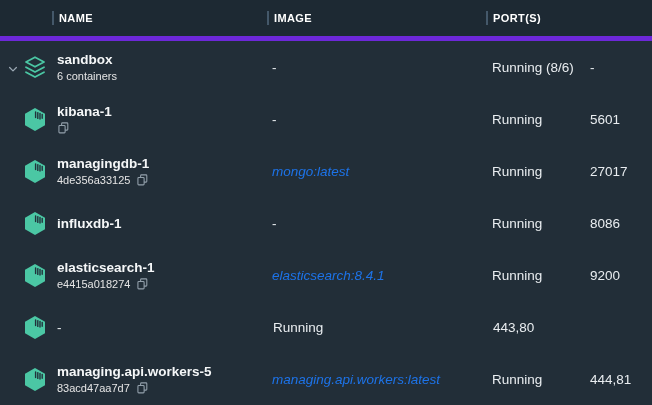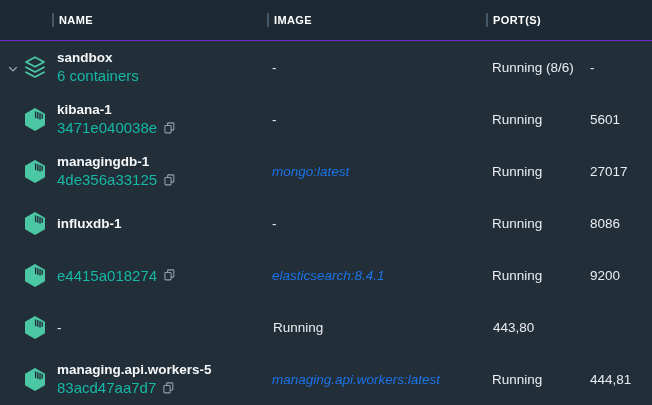--- a/index.html
+++ b/index.html
@@ -12,21 +12,21 @@
     font-family: "Liberation Sans", sans-serif;
     overflow: hidden;
     color: #eaeef1;
   }
   
   .table-header {
     display: grid;
     grid-template-columns: 52px 215px 219px 97px 1fr;
     height: 41px;
     background: #1d2933;
-    border-bottom: 1px solid #6d28d9;
+    border-bottom: 5px solid #6d28d9;
     align-items: center;
   }
   .hcell {
     display: flex;
     align-items: center;
     gap: 5px;
     height: 100%;
   }
   .colbar {
     width: 2px;
@@ -80,22 +80,22 @@
     font-size: 13.5px;
     font-weight: 700;
     white-space: nowrap;
   }
   .subline {
     display: flex;
     align-items: center;
     gap: 6px;
   }
   .sub {
-    color: #14b8a6;
-    font-size: 15px;
+    color: #e5e5e5;
+    font-size: 11px;
     white-space: nowrap;
   }
   .copy { flex: 0 0 auto; display: inline-flex; cursor: pointer; }
   .cell-image, .cell-status, .cell-ports {
     padding-left: 5px;
     font-size: 13.5px;
     color: #e9edf0;
     white-space: nowrap;
     overflow: hidden;
   }
@@ -185,21 +185,20 @@
           <line x1="12.6" y1="5" x2="12.6" y2="10.6" stroke="#22313b" stroke-width="1.4" stroke-linecap="round"></line>
           <line x1="14.8" y1="5.6" x2="14.8" y2="11.4" stroke="#22313b" stroke-width="1.4" stroke-linecap="round"></line>
           <line x1="17.0" y1="6.4" x2="17.0" y2="12.0" stroke="#22313b" stroke-width="1.4" stroke-linecap="round"></line>
           <line x1="19.2" y1="7.4" x2="19.2" y2="11.2" stroke="#22313b" stroke-width="1.4" stroke-linecap="round"></line>
         </svg>
       </span>
     </div>
     <div class="cell-name">
       <span class="name">kibana-1</span>
       <span class="subline">
-        <span class="sub">3471e040038e</span>
         <span class="copy">
           <svg width="13" height="14" viewBox="0 0 24 26">
             <rect x="8.5" y="3.5" width="11.5" height="13.5" rx="1.5" fill="none" stroke="#93a0ab" stroke-width="2"></rect>
             <rect x="3.5" y="8.5" width="11.5" height="13.5" rx="1.5" fill="#222e38" stroke="#93a0ab" stroke-width="2"></rect>
           </svg>
         </span>
       </span>
     </div>
     <div class="cell-image">-</div>
     <div class="cell-status">Running</div>
@@ -294,20 +293,21 @@
         <svg width="24" height="25" viewBox="0 0 24 25">
           <path d="M12 1 L22 6.8 L22 18.2 L12 24 L2 18.2 L2 6.8 Z" fill="#4bc7a4"></path>
           <line x1="12.6" y1="5" x2="12.6" y2="10.6" stroke="#22313b" stroke-width="1.4" stroke-linecap="round"></line>
           <line x1="14.8" y1="5.6" x2="14.8" y2="11.4" stroke="#22313b" stroke-width="1.4" stroke-linecap="round"></line>
           <line x1="17.0" y1="6.4" x2="17.0" y2="12.0" stroke="#22313b" stroke-width="1.4" stroke-linecap="round"></line>
           <line x1="19.2" y1="7.4" x2="19.2" y2="11.2" stroke="#22313b" stroke-width="1.4" stroke-linecap="round"></line>
         </svg>
       </span>
     </div>
     <div class="cell-name">
+      <span class="name">elasticsearch-1</span>
       <span class="subline">
         <span class="sub">e4415a018274</span>
         <span class="copy">
           <svg width="13" height="14" viewBox="0 0 24 26">
             <rect x="8.5" y="3.5" width="11.5" height="13.5" rx="1.5" fill="none" stroke="#93a0ab" stroke-width="2"></rect>
             <rect x="3.5" y="8.5" width="11.5" height="13.5" rx="1.5" fill="#222e38" stroke="#93a0ab" stroke-width="2"></rect>
           </svg>
         </span>
       </span>
     </div>

